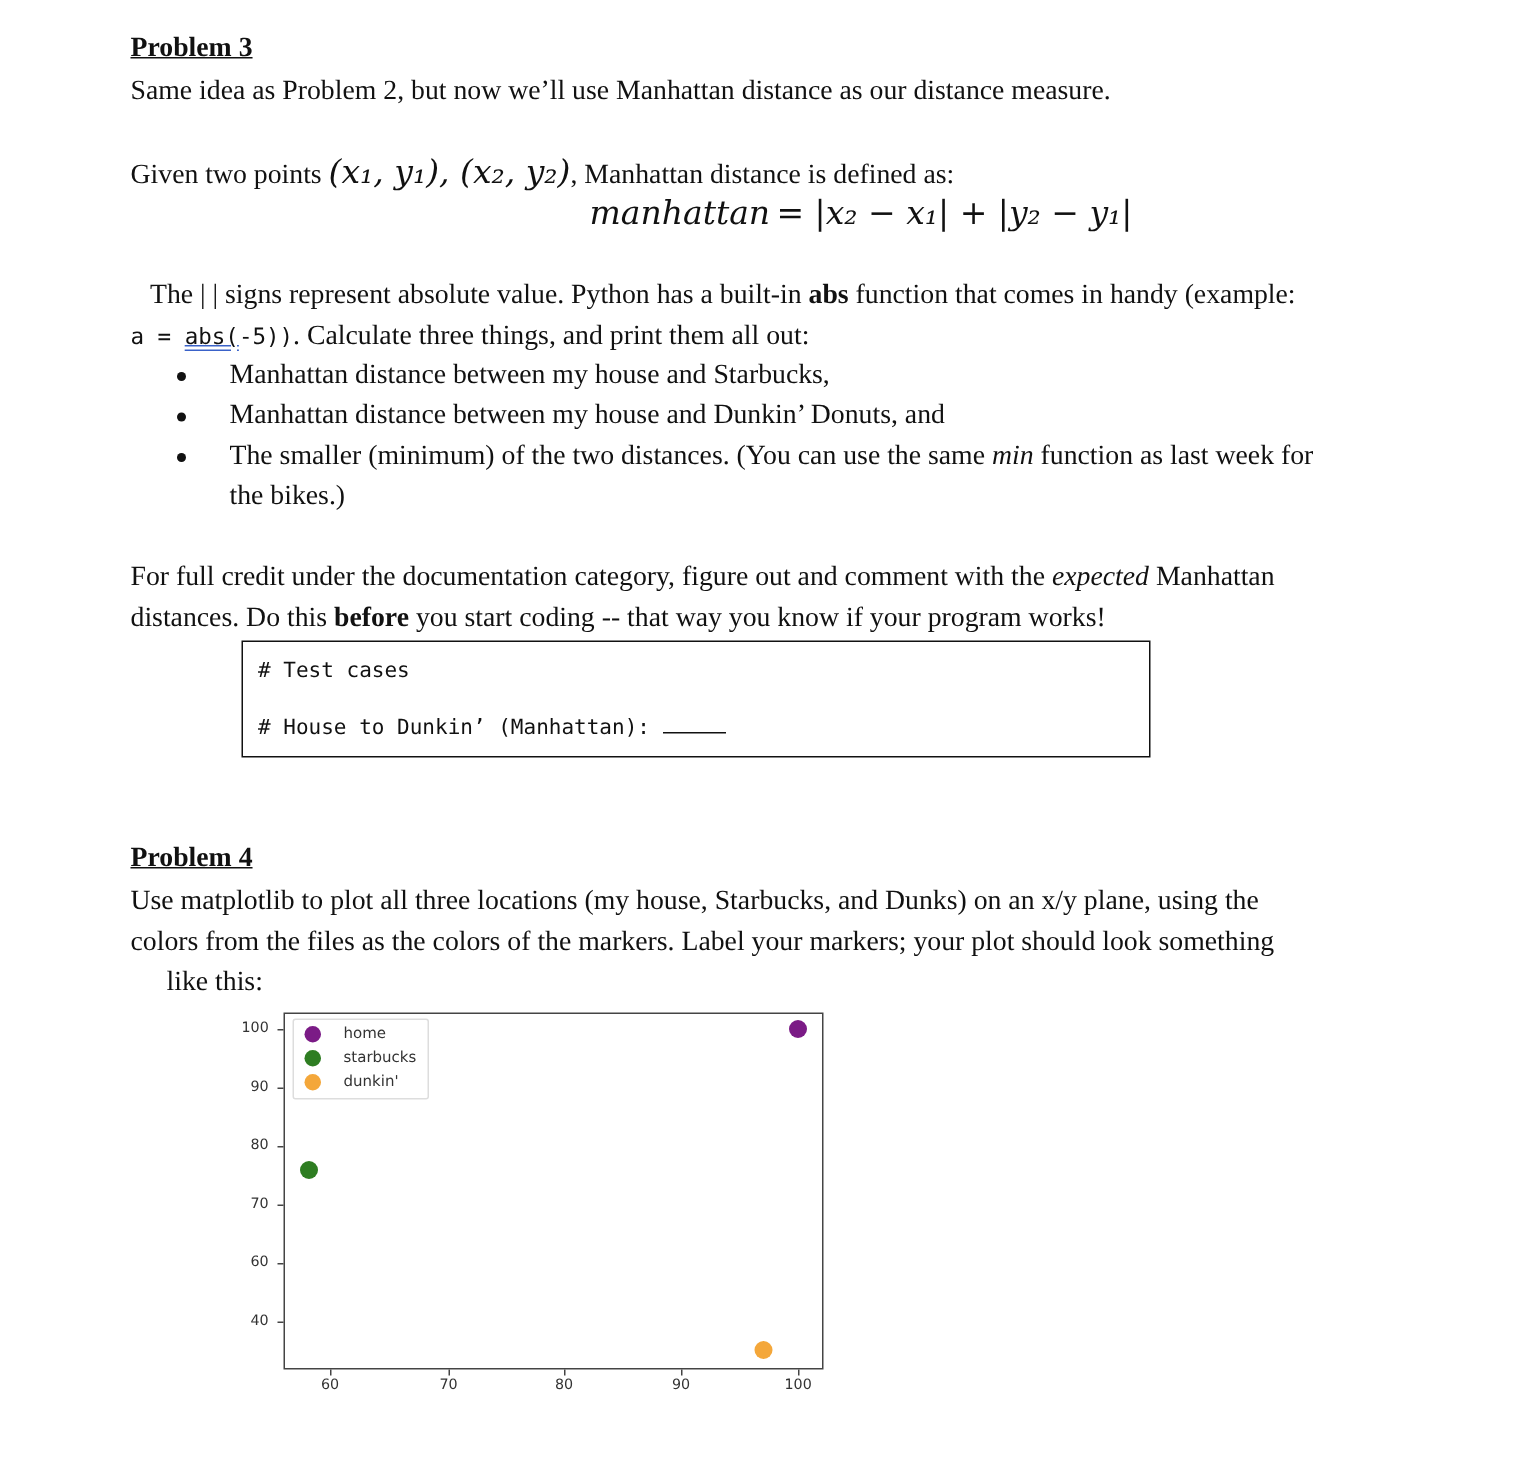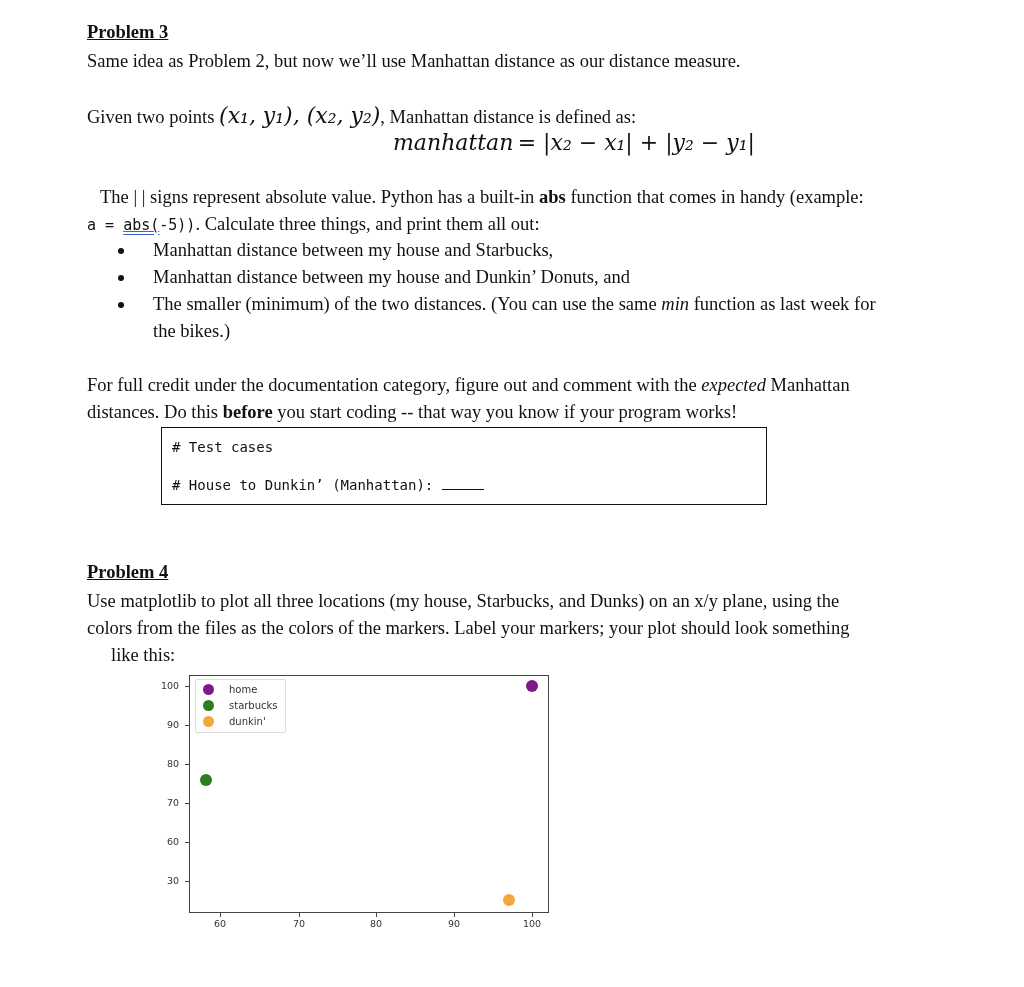--- a/index.html
+++ b/index.html
@@ -87,21 +87,21 @@
   <div class="tick-label" style="left:161px; top:680px;">100</div>
   <div class="tick-y" style="left:185px; top:725px;"></div>
   <div class="tick-label" style="left:167px; top:719px;">90</div>
   <div class="tick-y" style="left:185px; top:764px;"></div>
   <div class="tick-label" style="left:167px; top:758px;">80</div>
   <div class="tick-y" style="left:185px; top:803px;"></div>
   <div class="tick-label" style="left:167px; top:797px;">70</div>
   <div class="tick-y" style="left:185px; top:842px;"></div>
   <div class="tick-label" style="left:167px; top:836px;">60</div>
   <div class="tick-y" style="left:185px; top:881px;"></div>
-  <div class="tick-label" style="left:167px; top:875px;">30</div>
+  <div class="tick-label" style="left:167px; top:875px;">40</div>
 
   <div class="tick-x" style="left:220px; top:913px;"></div>
   <div class="tick-label" style="left:214px; top:918px;">60</div>
   <div class="tick-x" style="left:299px; top:913px;"></div>
   <div class="tick-label" style="left:293px; top:918px;">70</div>
   <div class="tick-x" style="left:376px; top:913px;"></div>
   <div class="tick-label" style="left:370px; top:918px;">80</div>
   <div class="tick-x" style="left:454px; top:913px;"></div>
   <div class="tick-label" style="left:448px; top:918px;">90</div>
   <div class="tick-x" style="left:532px; top:913px;"></div>

